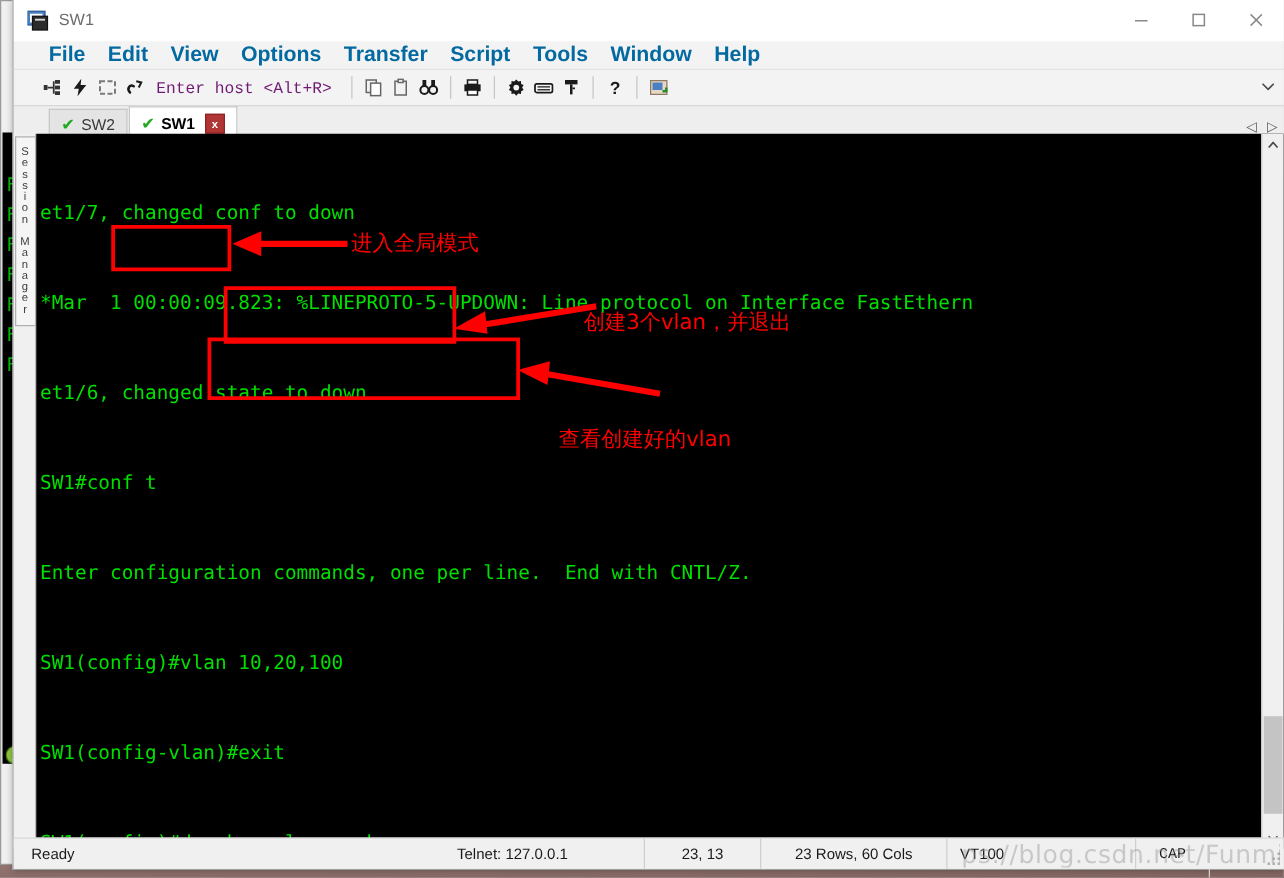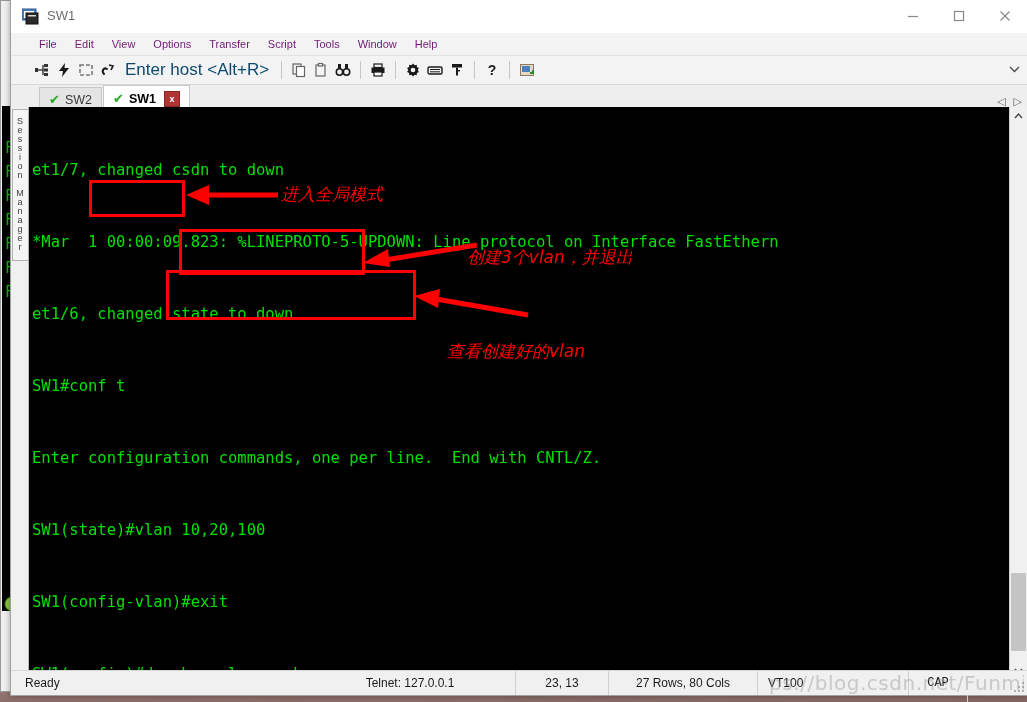--- a/index.html
+++ b/index.html
@@ -56,32 +56,32 @@
   }
   .wbtn{
     position:absolute;top:0;width:46px;height:31px;cursor:default;
   }
   .wbtn svg{position:absolute;left:50%;top:50%;transform:translate(-50%,-50%);}
   #btn-min{right:92px;} #btn-max{right:46px;} #btn-close{right:0px;}
 
   
   #menubar{height:22px;background:#f3f3f3;padding-left:20px;display:flex;align-items:center;}
   #menubar .mi{
-    font-size:11px;color:#701a75;padding:2px 8px;margin-right:2px;cursor:default;
+    font-size:17px;color:#0369a1;padding:2px 8px;margin-right:2px;cursor:default;font-weight:bold;
   }
 
   
   #toolbar{
     height:28px;background:#f3f3f3;border-top:1px solid #e2e2e2;
     display:flex;align-items:center;padding-left:20px;position:relative;
   }
   .tb{width:22px;height:22px;display:flex;align-items:center;justify-content:center;cursor:default;}
   .tbsep{width:1px;height:18px;background:#c6c6c6;margin:0 6px;}
   #host-entry{
-    font-size:17px;color:#0c4a6e;margin-left:6px;width:150px;cursor:text;
+    font-size:13px;color:#701a75;margin-left:6px;width:150px;cursor:text;font-family:Liberation Mono, monospace;
   }
   #tb-dropdown{position:absolute;right:8px;top:9px;}
 
   
   #tabstrip{
     height:26px;background:#eeeeee;border-top:1px solid #d7d7d7;
     position:relative;padding-left:28px;display:flex;align-items:flex-end;
   }
   .tab{
     height:23px;display:flex;align-items:center;gap:5px;padding:0 9px;
@@ -135,21 +135,21 @@
     width:17px;height:17px;display:flex;align-items:center;justify-content:center;
     color:#555;font-size:9px;cursor:pointer;
   }
   #sb-up{position:absolute;top:0;left:0;}
   #sb-down{position:absolute;bottom:0;left:0;}
   #sb-thumb{
     position:absolute;left:1px;width:15px;top:466px;height:78px;background:#c4c4c4;cursor:pointer;
   }
 
   
-  #anno{position:absolute;left:18px;top:107px;right:19px;height:572px;pointer-events:none;font-style:italic;}
+  #anno{position:absolute;left:18px;top:107px;right:19px;height:572px;pointer-events:none;}
   .abox{position:absolute;border:3px solid #ff0000;}
   .atext{
     position:absolute;color:#ff0000;font-size:17px;
     font-family:"DejaVu Sans","Liberation Sans",sans-serif;white-space:nowrap;
   }
 
   
   #statusbar{
     position:absolute;left:0;bottom:0;width:100%;height:24px;
     background:#f0f0f0;border-top:1px solid #d8d8d8;
@@ -361,26 +361,26 @@
   </div>
 
   <div id="rail">
     <div id="rail-tab">
       <span>Session Manager</span>
     </div>
   </div>
 
   <div id="terminal">
     <div id="term-text">
-      <div class="ln">et1/7, changed csdn to down</div>
+      <div class="ln">et1/7, changed conf to down</div>
       <div class="ln">*Mar  1 00:00:09.823: %LINEPROTO-5-UPDOWN: Line protocol on Interface FastEthern</div>
       <div class="ln">et1/6, changed state to down</div>
       <div class="ln">SW1#conf t</div>
       <div class="ln">Enter configuration commands, one per line.  End with CNTL/Z.</div>
-      <div class="ln">SW1(state)#vlan 10,20,100</div>
+      <div class="ln">SW1(config)#vlan 10,20,100</div>
       <div class="ln">SW1(config-vlan)#exit</div>
       <div class="ln">SW1(config)#do show vlan-sw b</div>
       
       
       
       
       
       
       
       
@@ -433,21 +433,21 @@
       <path d="M4 9 L30 2 L28 21 Z" fill="#ff0000"></path>
     </svg>
     <div class="atext" style="left:418px;top:195px;margin-top:38px;">查看创建好的vlan</div>
   </div>
 
   <div id="statusbar">
     <div id="status-ready">Ready</div>
     <div id="status-spacer"></div>
     <div class="sfield" style="border-left:none;width:190px;">Telnet: 127.0.0.1</div>
     <div class="sfield" style="width:72px;">23, 13</div>
-    <div class="sfield" style="width:128px;">27 Rows, 80 Cols</div>
+    <div class="sfield" style="width:128px;">23 Rows, 60 Cols</div>
     <div class="sfield" style="width:130px;justify-content:flex-start;">VT100</div>
     <div class="sfield" style="width:38px;font-family:Liberation Mono, monospace;">CAP</div>
     <div class="sfield" style="width:40px;margin-top:48px;">NUM</div>
     <svg id="status-grip" viewBox="0 0 14 14">
       <g fill="#b0b0b0">
         <rect x="10" y="10" width="2" height="2"></rect>
           <rect x="6" y="10" width="2" height="2"></rect>
         <rect x="10" y="6" width="2" height="2"></rect>
           <rect x="2" y="10" width="2" height="2"></rect>
         <rect x="6" y="6" width="2" height="2"></rect>

